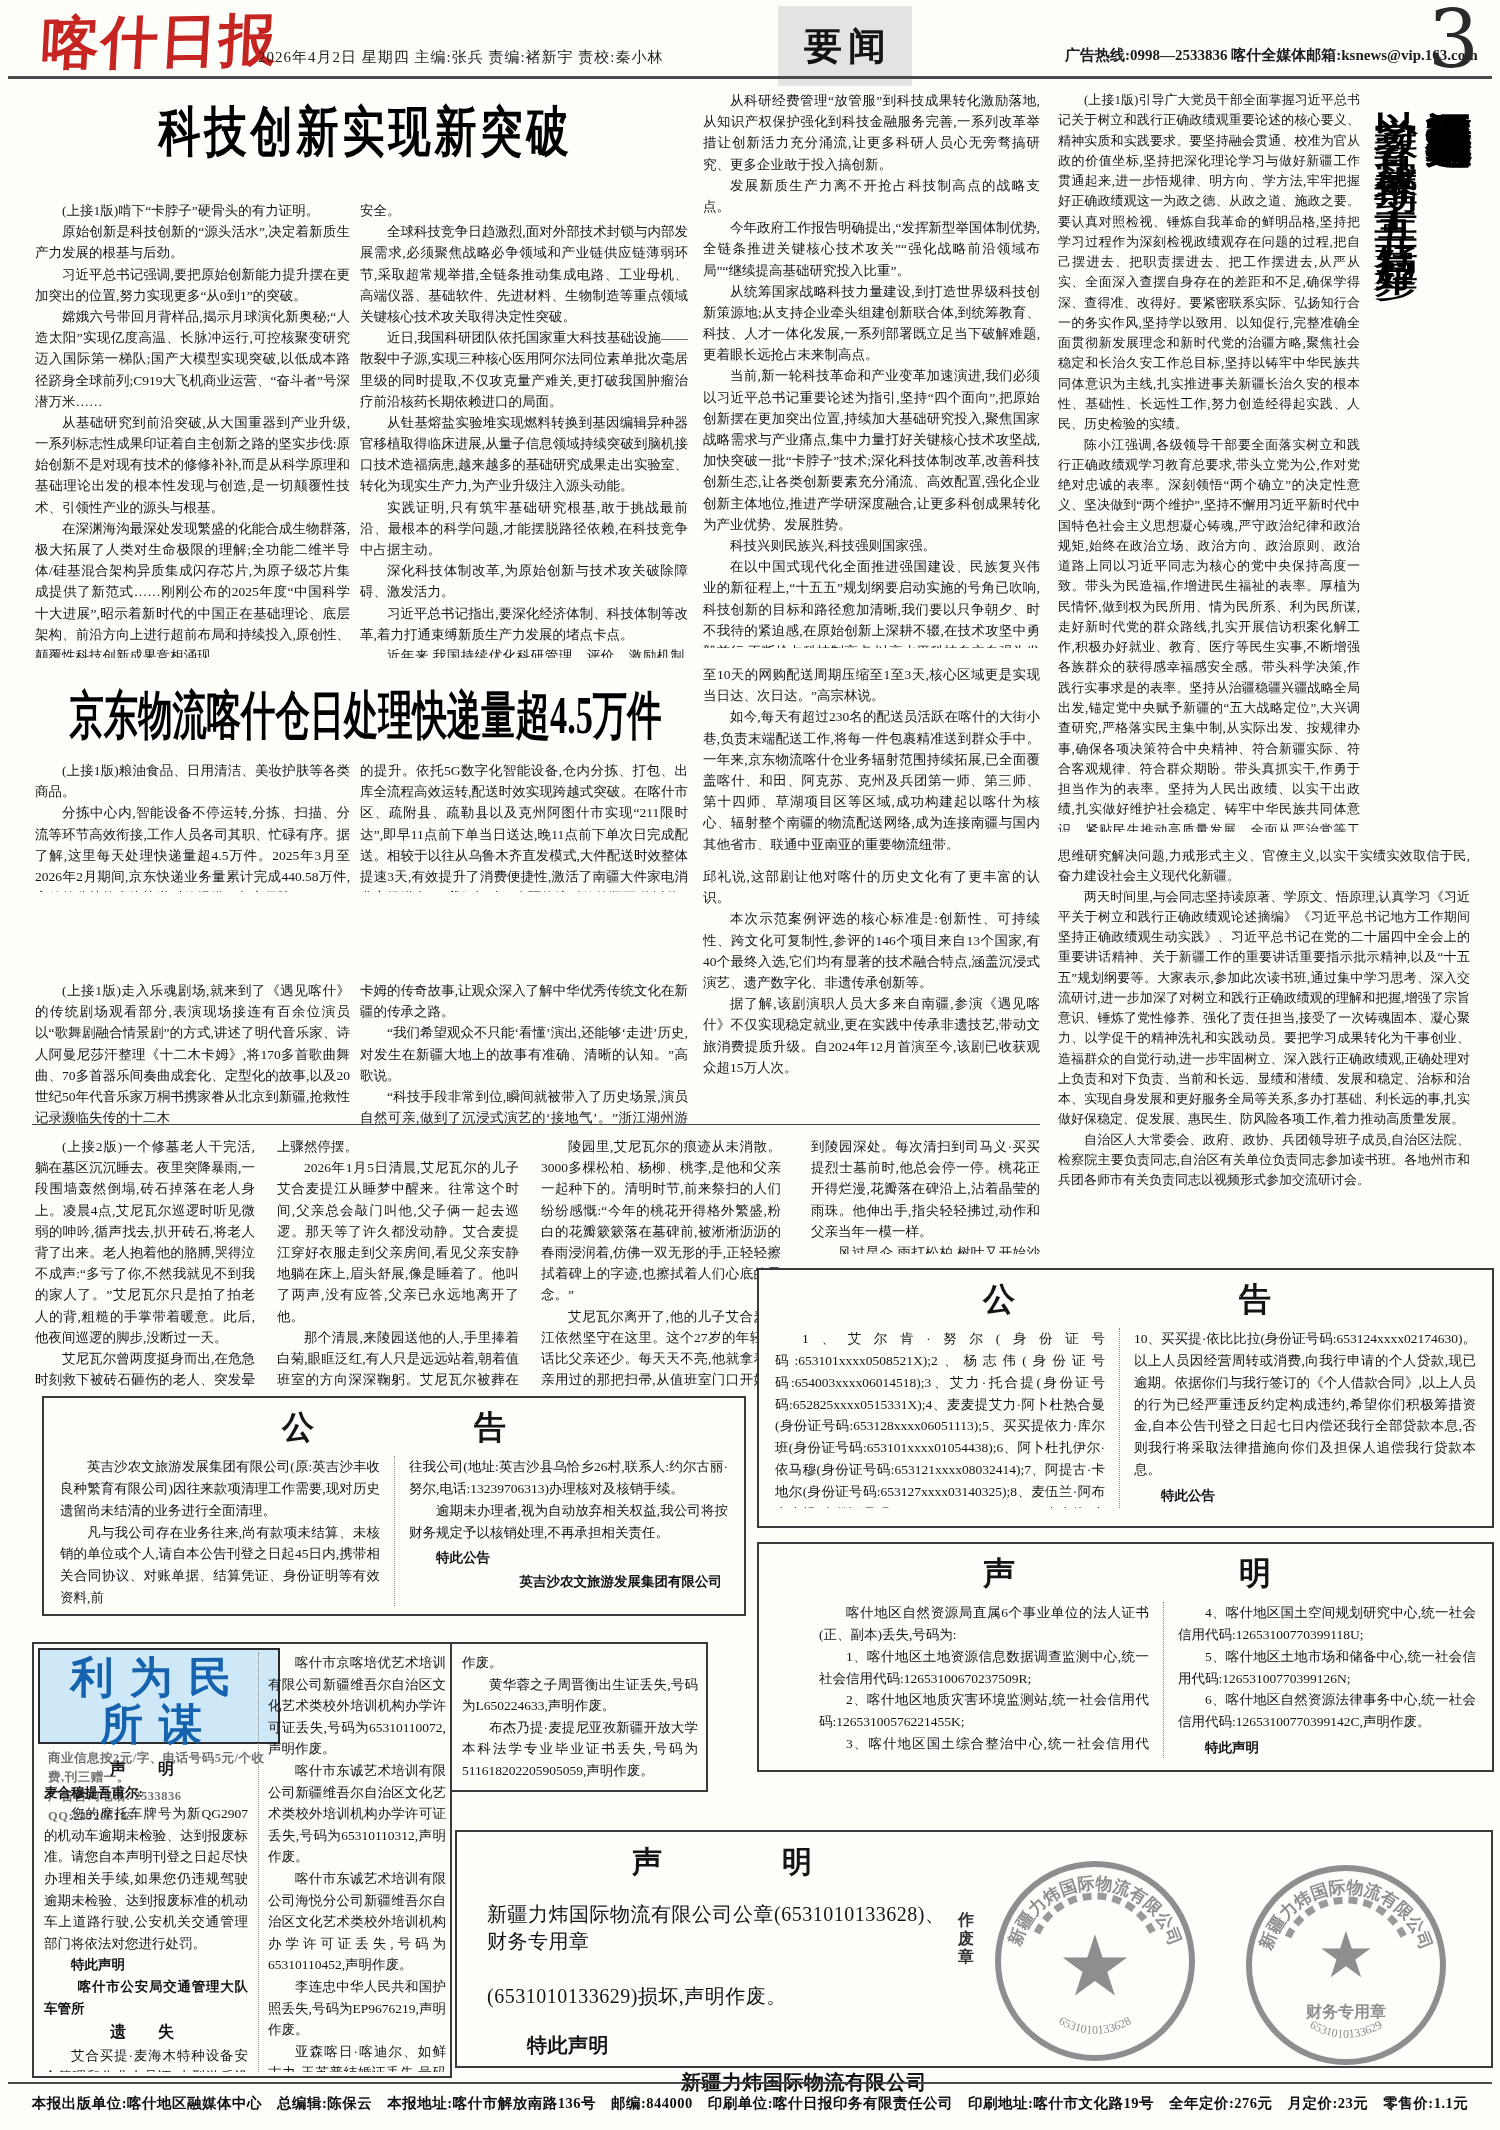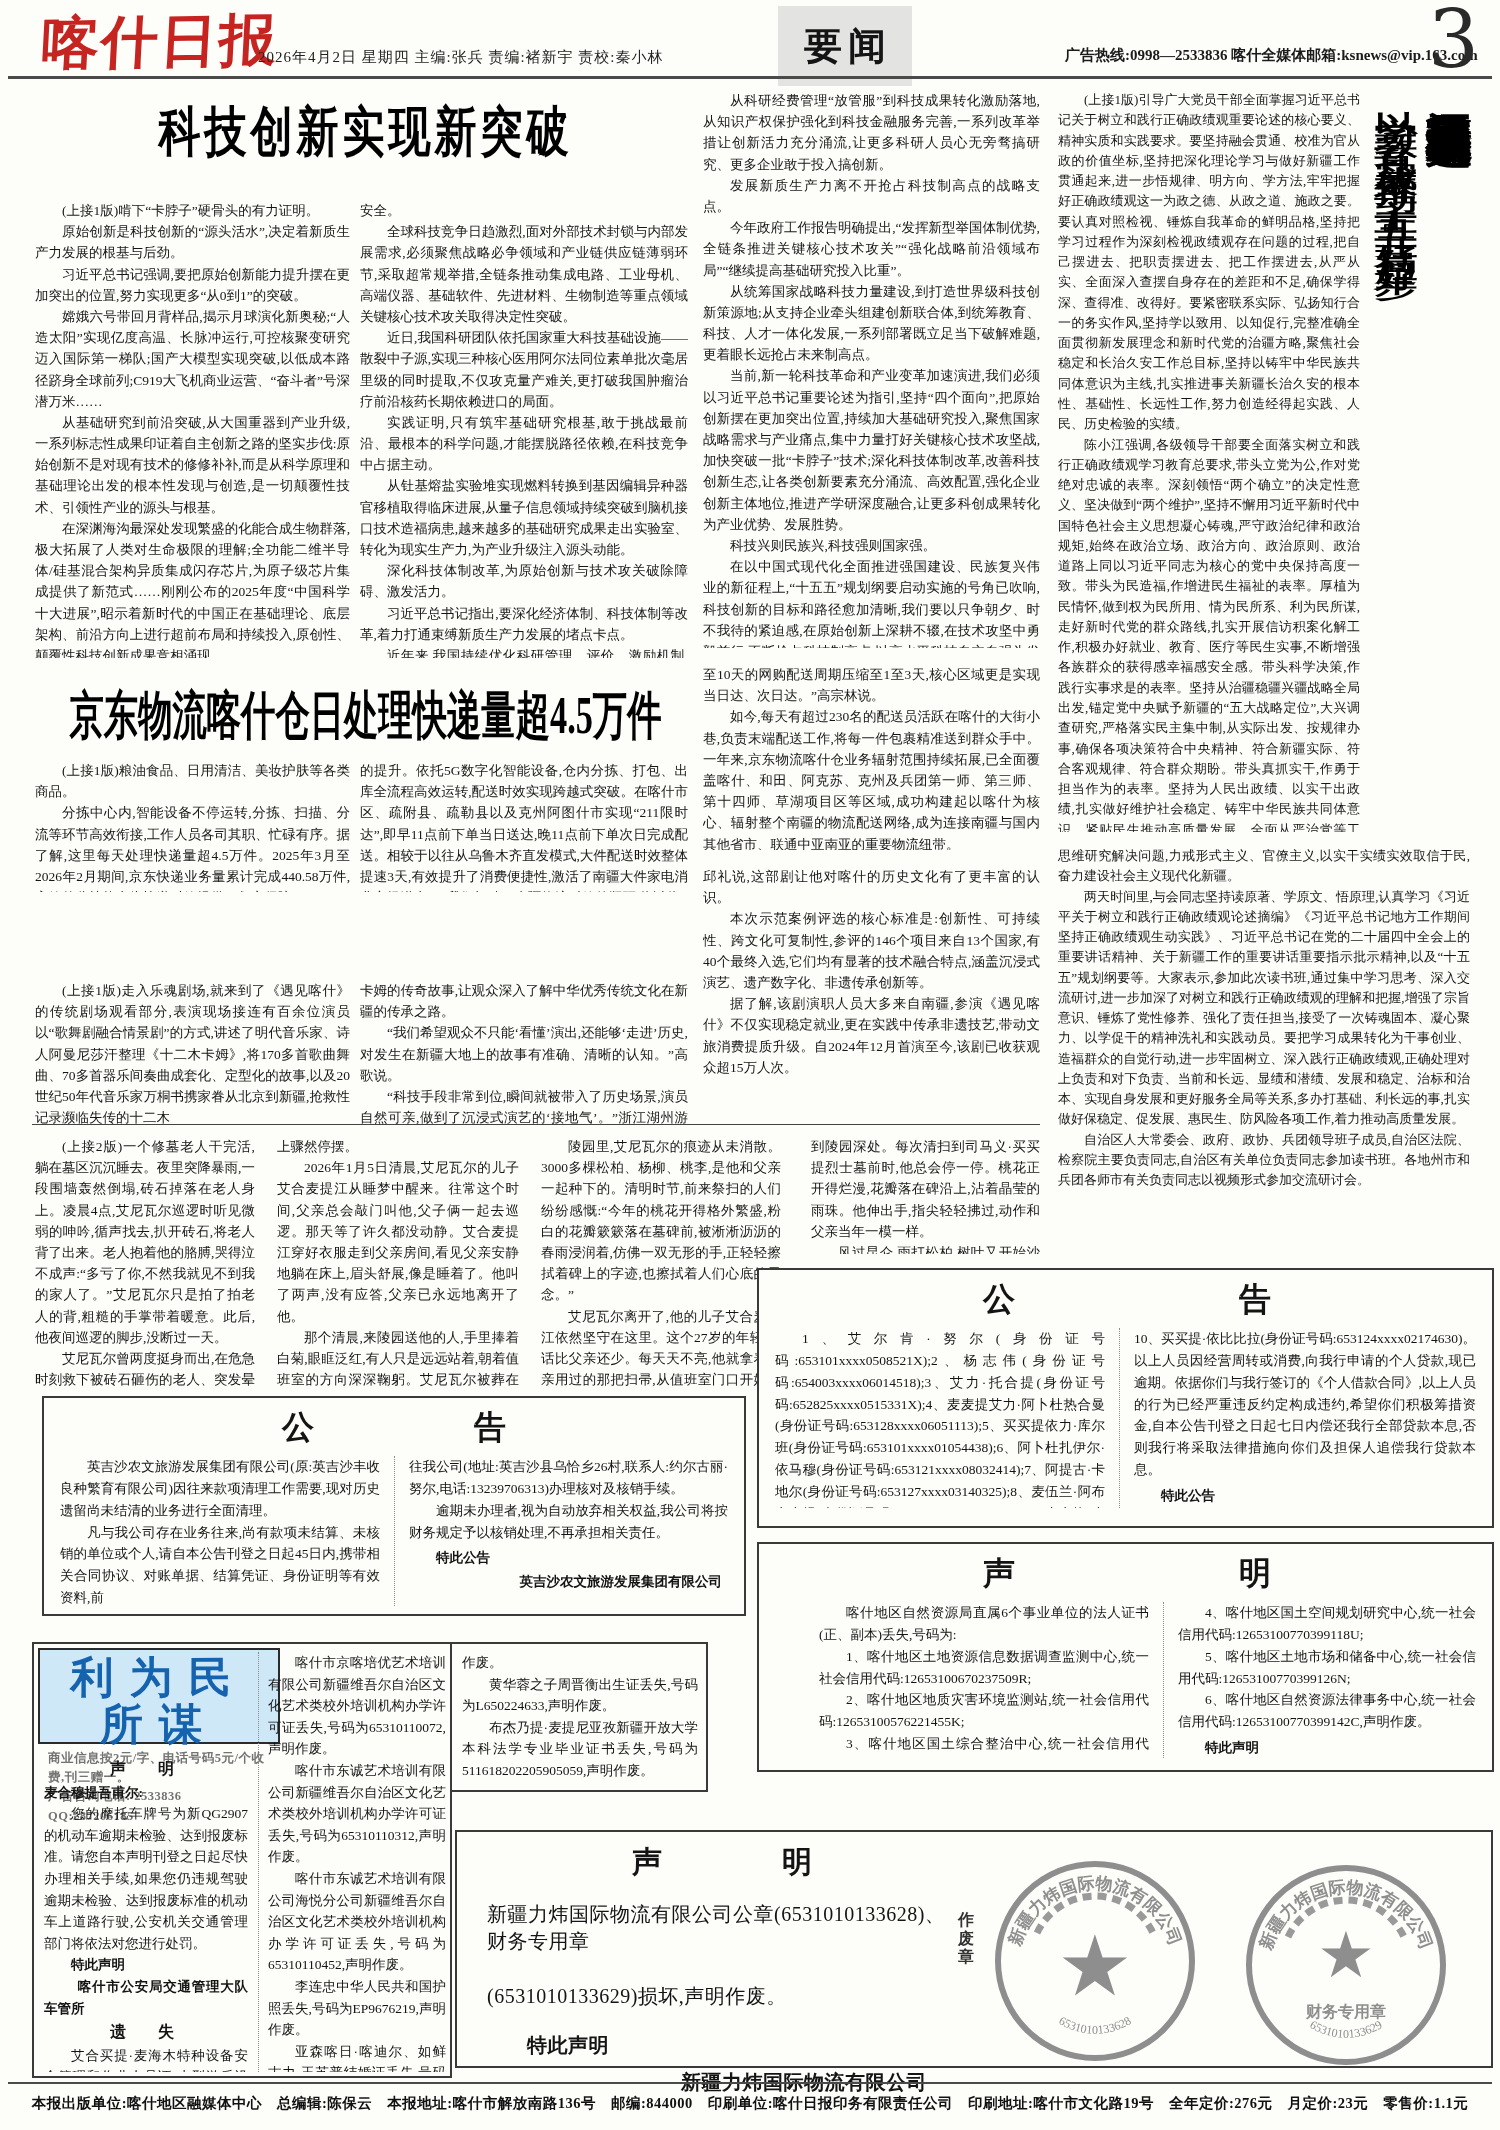--- a/index.html
+++ b/index.html
@@ -93,22 +93,22 @@
       <p>原始创新是科技创新的“源头活水”,决定着新质生产力发展的根基与后劲。</p>
       <p>习近平总书记强调,要把原始创新能力提升摆在更加突出的位置,努力实现更多“从0到1”的突破。</p>
       <p>嫦娥六号带回月背样品,揭示月球演化新奥秘;“人造太阳”实现亿度高温、长脉冲运行,可控核聚变研究迈入国际第一梯队;国产大模型实现突破,以低成本路径跻身全球前列;C919大飞机商业运营、“奋斗者”号深潜万米……</p>
       <p>从基础研究到前沿突破,从大国重器到产业升级,一系列标志性成果印证着自主创新之路的坚实步伐:原始创新不是对现有技术的修修补补,而是从科学原理和基础理论出发的根本性发现与创造,是一切颠覆性技术、引领性产业的源头与根基。</p>
       <p>在深渊海沟最深处发现繁盛的化能合成生物群落,极大拓展了人类对生命极限的理解;全功能二维半导体/硅基混合架构异质集成闪存芯片,为原子级芯片集成提供了新范式……刚刚公布的2025年度“中国科学十大进展”,昭示着新时代的中国正在基础理论、底层架构、前沿方向上进行超前布局和持续投入,原创性、颠覆性科技创新成果竞相涌现。</p>
     </div>
   <div class="abs bcol cont-first" style="left:360px;top:200px;width:328px;height:458px;">
       <p>安全。</p>
       <p>全球科技竞争日趋激烈,面对外部技术封锁与内部发展需求,必须聚焦战略必争领域和产业链供应链薄弱环节,采取超常规举措,全链条推动集成电路、工业母机、高端仪器、基础软件、先进材料、生物制造等重点领域关键核心技术攻关取得决定性突破。</p>
       <p>近日,我国科研团队依托国家重大科技基础设施——散裂中子源,实现三种核心医用阿尔法同位素单批次毫居里级的同时提取,不仅攻克量产难关,更打破我国肿瘤治疗前沿核药长期依赖进口的局面。</p>
+      <p>从钍基熔盐实验堆实现燃料转换到基因编辑异种器官移植取得临床进展,从量子信息领域持续突破到脑机接口技术造福病患,越来越多的基础研究成果走出实验室、转化为现实生产力,为产业升级注入源头动能。</p>
       <p>实践证明,只有筑牢基础研究根基,敢于挑战最前沿、最根本的科学问题,才能摆脱路径依赖,在科技竞争中占据主动。</p>
-      <p>从钍基熔盐实验堆实现燃料转换到基因编辑异种器官移植取得临床进展,从量子信息领域持续突破到脑机接口技术造福病患,越来越多的基础研究成果走出实验室、转化为现实生产力,为产业升级注入源头动能。</p>
       <p>深化科技体制改革,为原始创新与技术攻关破除障碍、激发活力。</p>
       <p>习近平总书记指出,要深化经济体制、科技体制等改革,着力打通束缚新质生产力发展的堵点卡点。</p>
       <p>近年来,我国持续优化科研管理、评价、激励机制,赋予科研人员更大经费使用自主权,鼓励敢闯敢试、宽容失败;支持企业牵头组建创新联合体,强化企业创新主体地位,推动创新链与产业链深度融合。</p>
     </div>
   <div class="abs bcol" style="left:703px;top:90px;width:337px;height:558px;">
       <p>从科研经费管理“放管服”到科技成果转化激励落地,从知识产权保护强化到科技金融服务完善,一系列改革举措让创新活力充分涌流,让更多科研人员心无旁骛搞研究、更多企业敢于投入搞创新。</p>
       <p>发展新质生产力离不开抢占科技制高点的战略支点。</p>
       <p>今年政府工作报告明确提出,“发挥新型举国体制优势,全链条推进关键核心技术攻关”“强化战略前沿领域布局”“继续提高基础研究投入比重”。</p>
       <p>从统筹国家战略科技力量建设,到打造世界级科技创新策源地;从支持企业牵头组建创新联合体,到统筹教育、科技、人才一体化发展,一系列部署既立足当下破解难题,更着眼长远抢占未来制高点。</p>
       <p>当前,新一轮科技革命和产业变革加速演进,我们必须以习近平总书记重要论述为指引,坚持“四个面向”,把原始创新摆在更加突出位置,持续加大基础研究投入,聚焦国家战略需求与产业痛点,集中力量打好关键核心技术攻坚战,加快突破一批“卡脖子”技术;深化科技体制改革,改善科技创新生态,让各类创新要素充分涌流、高效配置,强化企业创新主体地位,推进产学研深度融合,让更多科创成果转化为产业优势、发展胜势。</p>

